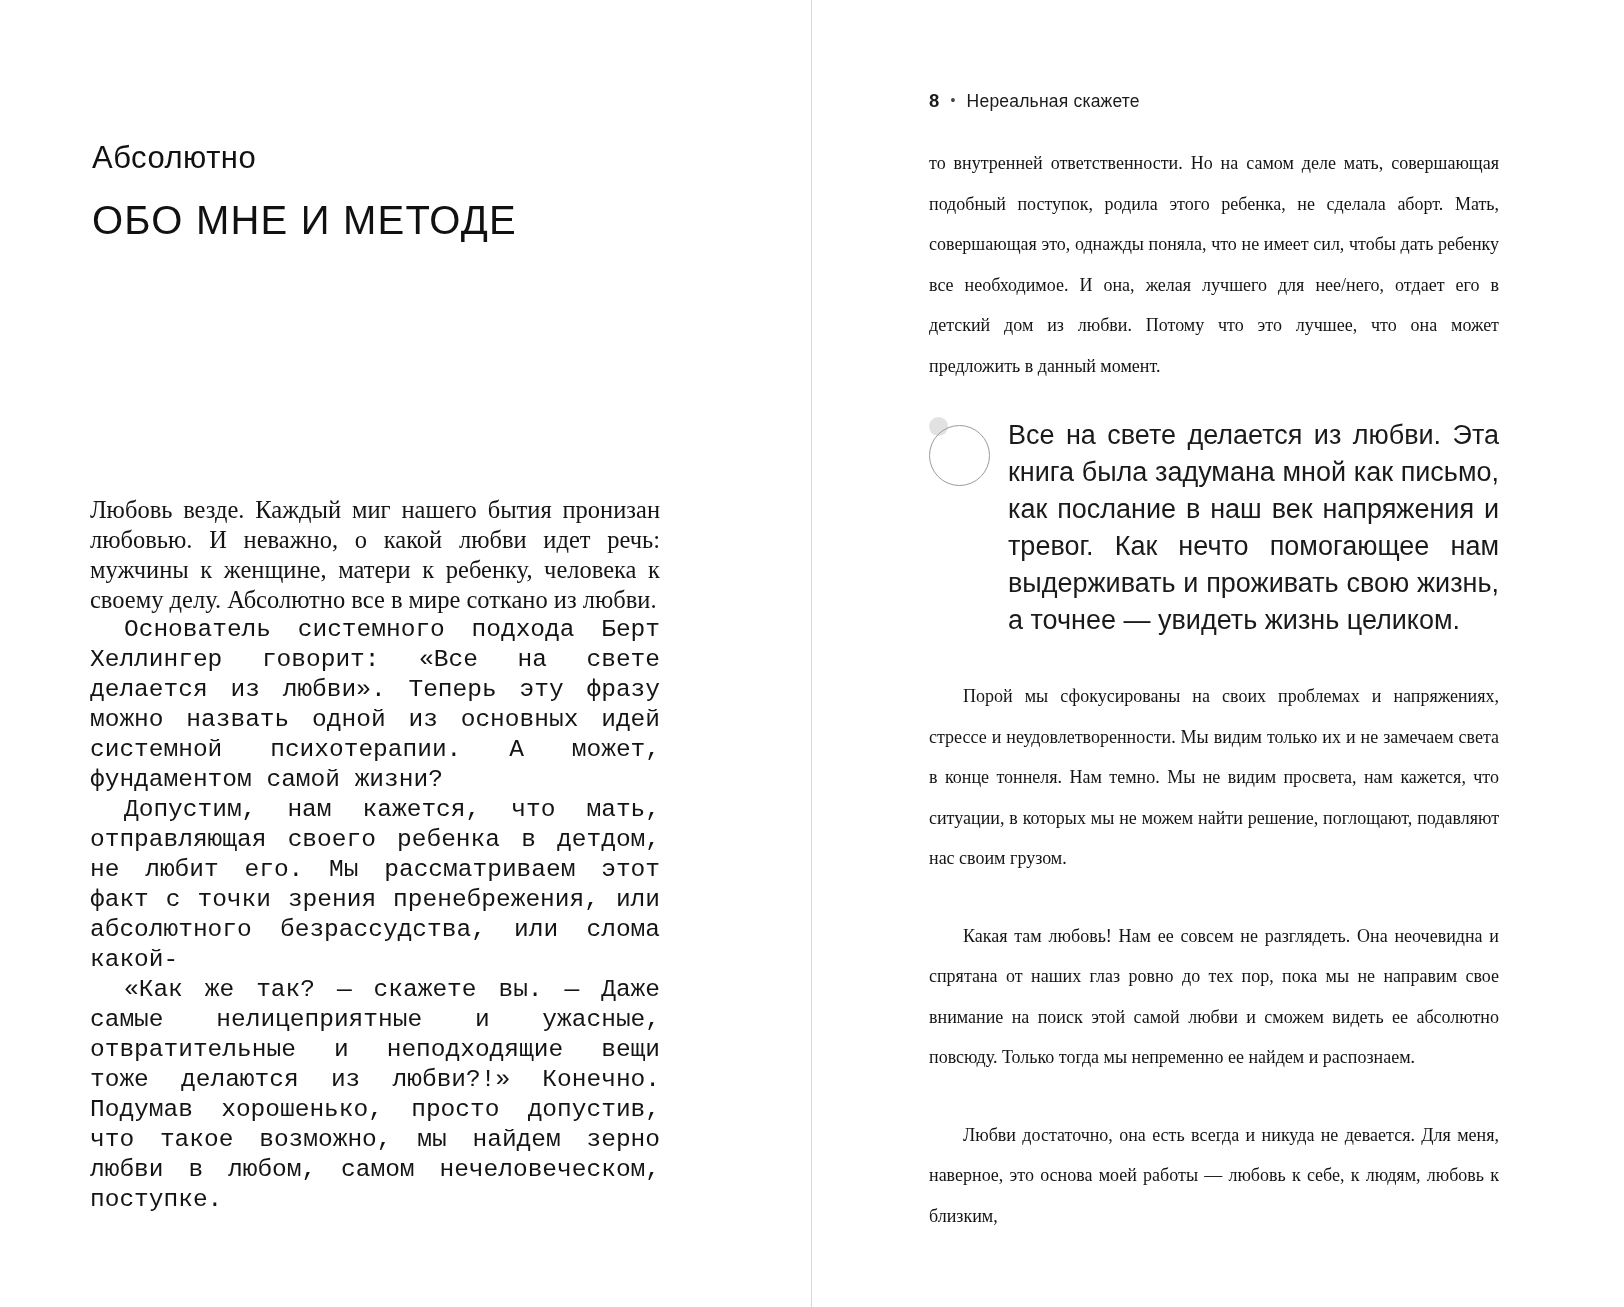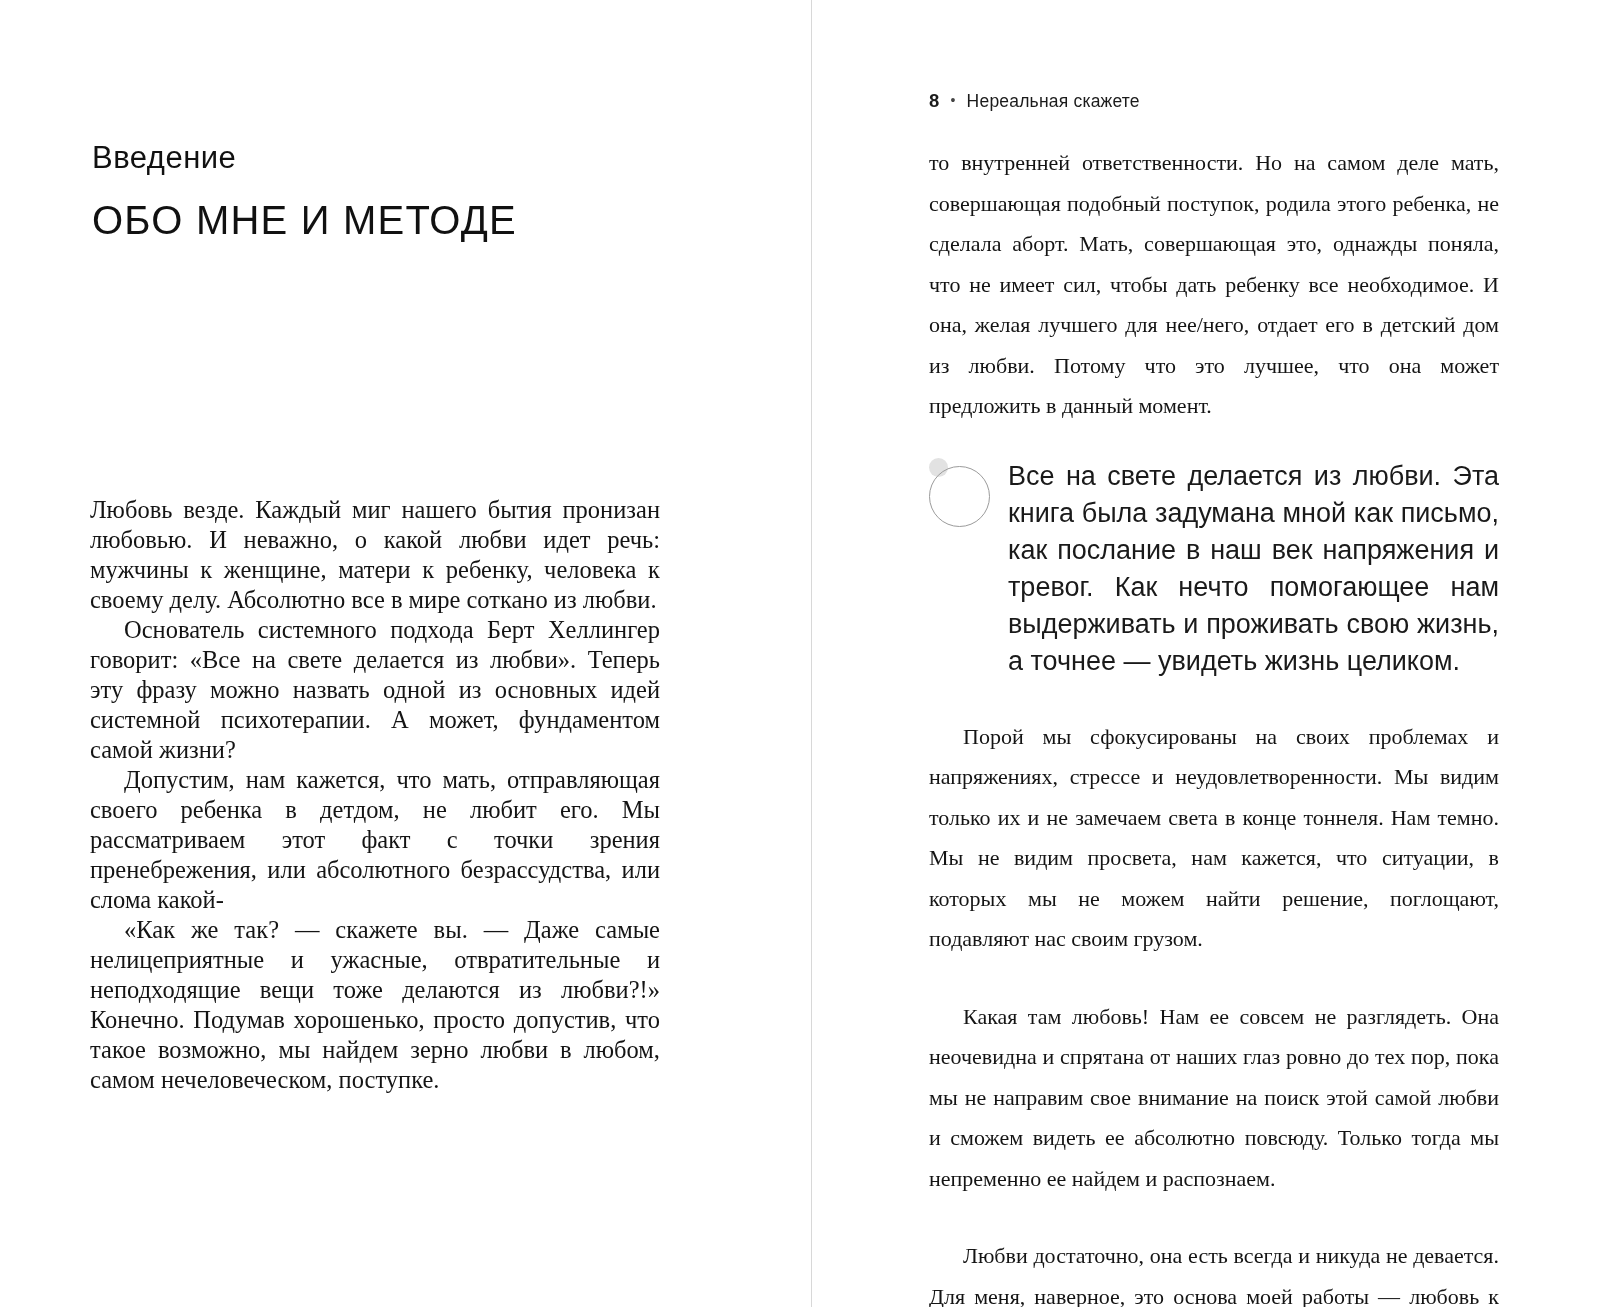--- a/index.html
+++ b/index.html
@@ -63,20 +63,21 @@
     margin: 0;
     font-size: 24.5px;
     line-height: 30px;
     text-align: justify;
     text-justify: inter-word;
     color: #141414;
     hyphens: manual;
   }
   .left-body p.indent {
     text-indent: 34px;
+    font-family: Liberation Mono, monospace;
   }
 
   
   .right-page {
     position: absolute;
     left: 812px;
     top: 0;
     width: 812px;
     height: 1307px;
   }
@@ -104,21 +105,21 @@
     top: -1px;
   }
   .right-body {
     position: absolute;
     left: 117px;
     top: 143px;
     width: 570px;
   }
   .right-body p {
     margin: 0;
-    font-size: 22px;
+    font-size: 18px;
     line-height: 40.5px;
     text-align: justify;
     color: #141414;
   }
   .right-body p.indent {
     text-indent: 34px;
     margin-top: 37px;
   }
   .pull-quote {
     position: relative;
@@ -155,21 +156,21 @@
   }
 </style>
 </head>
 <body>
 
 <div class="page">
 
   <div class="spread-divider"></div>
 
   <div class="left-page">
-    <div class="chapter-eyebrow">Введение</div>
+    <div class="chapter-eyebrow">Абсолютно</div>
     <div class="chapter-title">ОБО МНЕ И МЕТОДЕ</div>
 
     <div class="left-body">
       <p>Любовь везде. Каждый миг нашего бытия пронизан любовью. И неважно, о какой любви идет речь: мужчины к женщине, матери к ребенку, человека к своему делу. Абсолютно все в мире соткано из любви.</p>
       <p class="indent">Основатель системного подхода Берт Хеллингер говорит: «Все на свете делается из любви». Теперь эту фразу можно назвать одной из основных идей системной психотерапии. А может, фундаментом самой жизни?</p>
       <p class="indent">Допустим, нам кажется, что мать, отправляющая своего ребенка в детдом, не любит его. Мы рассматриваем этот факт с точки зрения пренебрежения, или абсолютного безрассудства, или слома какой-</p>
       <p class="indent">«Как же так? — скажете вы. — Даже самые нелицеприятные и ужасные, отвратительные и неподходящие вещи тоже делаются из любви?!» Конечно. Подумав хорошенько, просто допустив, что такое возможно, мы найдем зерно любви в любом, самом нечеловеческом, поступке.</p>
     </div>
   </div>
 

